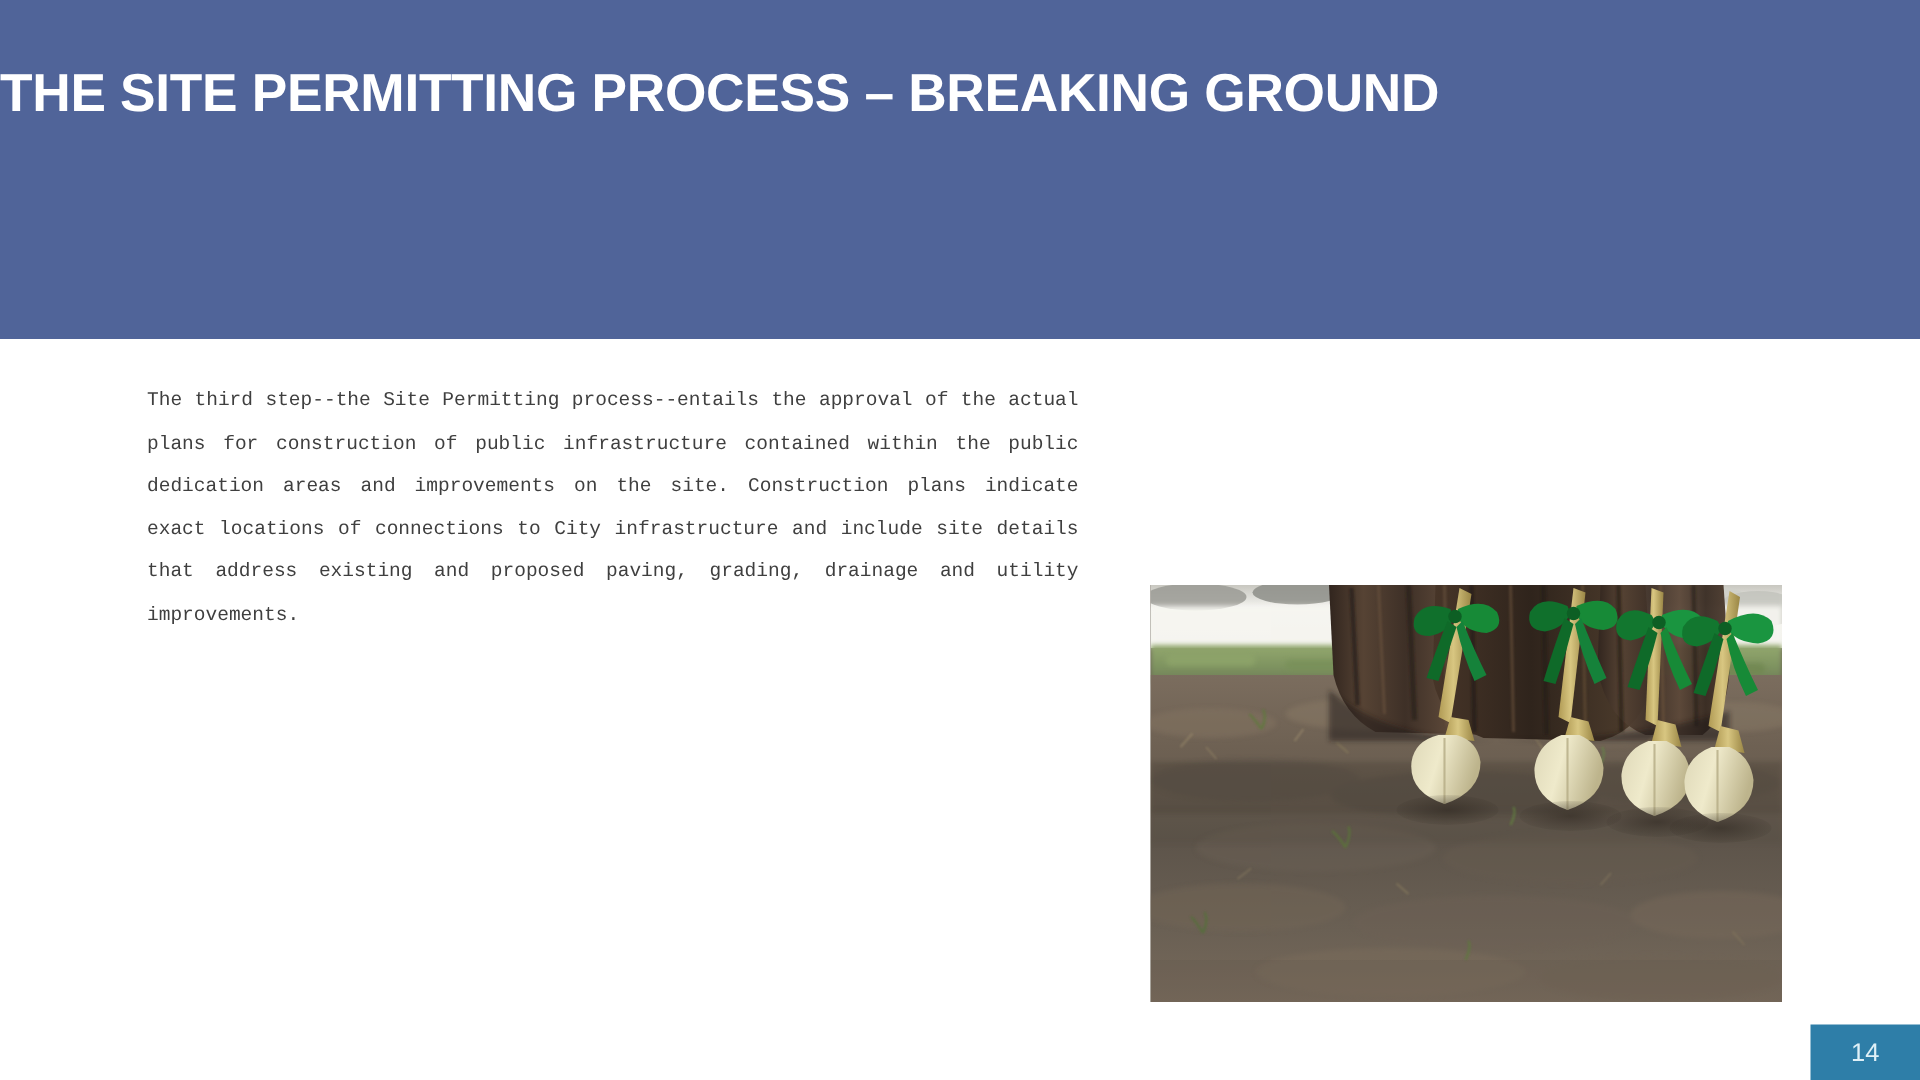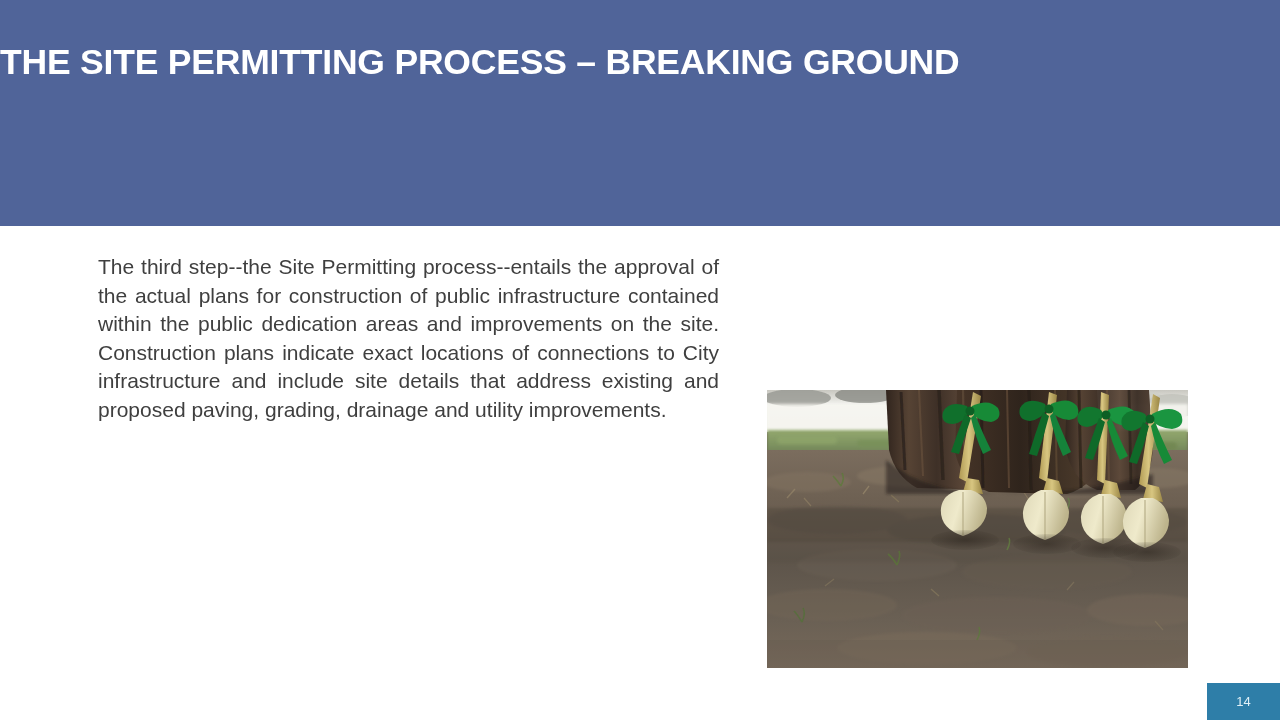--- a/index.html
+++ b/index.html
@@ -51,22 +51,22 @@
 
   
   #body-text {
     position: absolute;
     left: 98px;
     top: 253px;
     width: 621px;
     text-align: justify;
     text-justify: inter-word;
     color: #3f3f3f;
-    font-family: Liberation Sans, sans-serif;
-    font-size: 21px;
+    font-family: Liberation Mono, monospace;
+    font-size: 13px;
     line-height: 28.5px;
   }
 
   
   #photo-frame {
     position: absolute;
     left: 767px;
     top: 390px;
     width: 421px;
     height: 278px;
@@ -86,21 +86,21 @@
   
   #page-number-badge {
     position: absolute;
     left: 1207px;
     top: 683px;
     width: 73px;
     height: 37px;
     background: #2e7ea8;
     color: #dff0f7;
     font-family: "Liberation Sans", sans-serif;
-    font-size: 13px;
+    font-size: 17px;
     display: flex;
     align-items: center;
     justify-content: center;
   }
 </style>
 </head>
 <body>
 
 <div id="slide">
 

